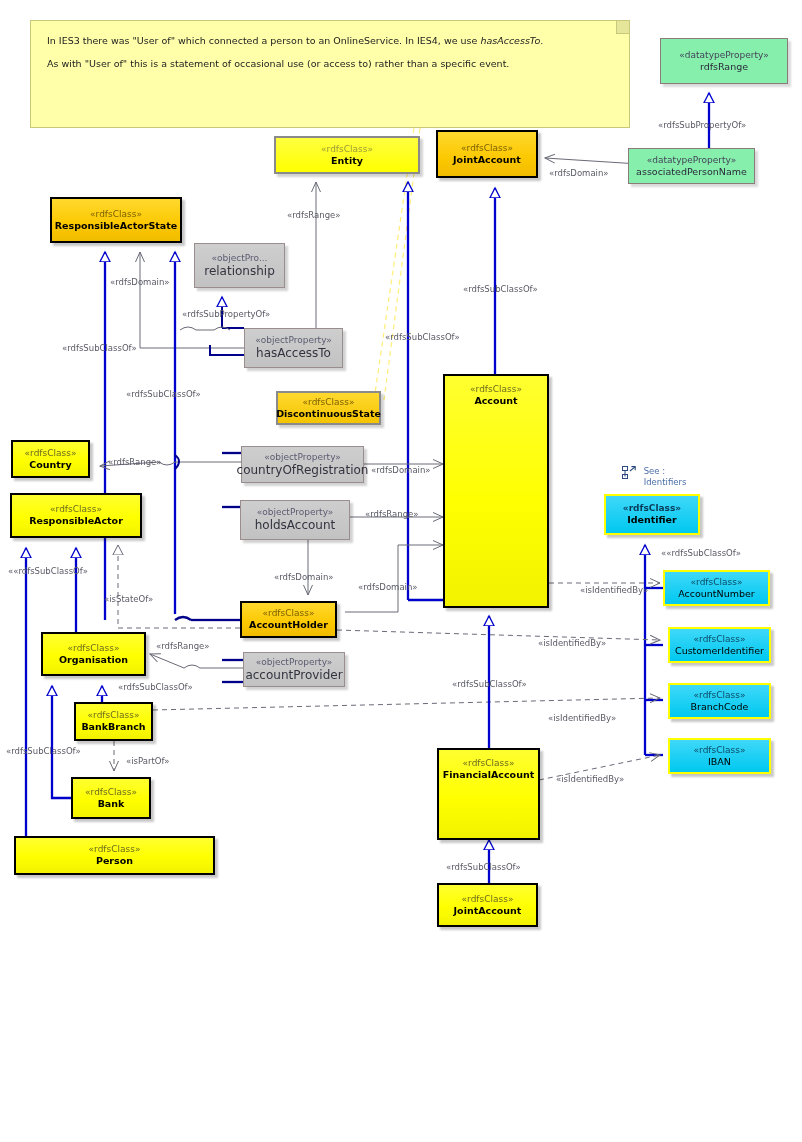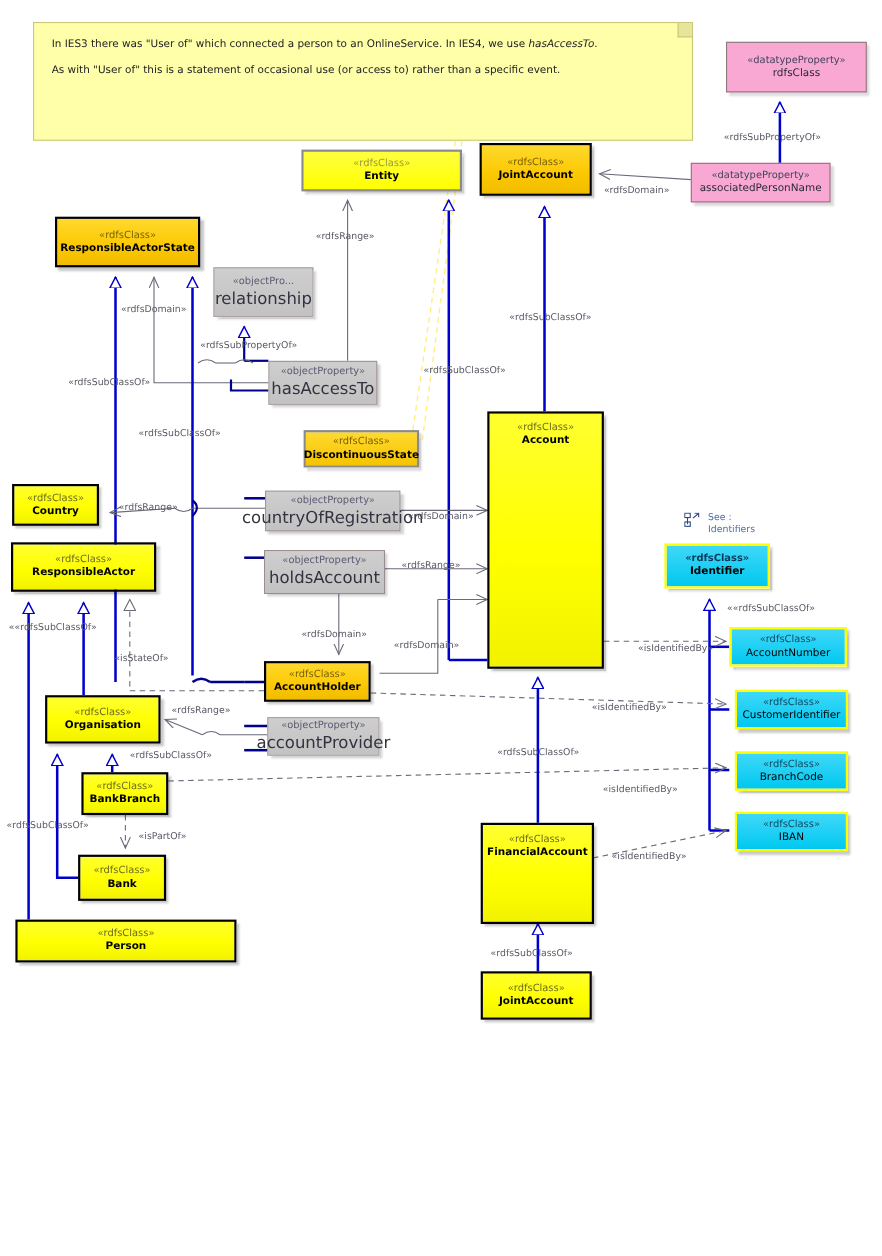--- a/index.html
+++ b/index.html
@@ -42,24 +42,24 @@
 
   
   .clssoft{background:linear-gradient(180deg,#ffff40 0%,#ffff00 100%);
        border:2px solid #8a8a8a;box-shadow:3px 3px 2px rgba(0,0,0,.18);}
   .clssoft .st{color:#9a9a3a;}
 
   
   .prop{background:linear-gradient(180deg,#cecece 0%,#c2c2c2 100%);
        border:1px solid #9a8d8d;box-shadow:3px 3px 2px rgba(0,0,0,.18);}
   .prop .st{color:#5b5b72;}
-  .prop .nm{font-weight:normal;font-size:15px;color:#333340;}
-
-  
-  .dprop{background:#f9a8d4;border:1px solid #8a7a7a;
+  .prop .nm{font-weight:normal;font-size:12px;color:#333340;}
+
+  
+  .dprop{background:#86efac;border:1px solid #8a7a7a;
        box-shadow:3px 3px 2px rgba(0,0,0,.15);}
   .dprop .st{color:#44445a;}
   .dprop .nm{font-weight:normal;font-size:9.5px;color:#2a2a3a;}
 
   
   .ident{background:linear-gradient(180deg,#3fd8f8 0%,#00c8f0 100%);
        border:2px solid #ffff00;box-shadow:3px 3px 2px rgba(0,0,0,.22);}
   .ident .st{color:#0a3a5a;font-weight:bold;}
   .ident .nm{color:#000;text-align:center;}
   .ident.sub .st{font-weight:normal;color:#0c4a66;}
@@ -194,21 +194,21 @@
   <div class="note" style="left:30px;top:20px;width:600px;height:108px;padding:14px 16px;">
     <div class="fold"></div>
     <p>
       <span>In IES3 there was "User of" which connected a person to an OnlineService. In IES4, we use </span><em>hasAccessTo</em><span>.</span>
     </p>
     <p>As with "User of" this is a statement of occasional use (or access to) rather than a specific event.</p>
   </div>
 
   <div class="bx dprop" style="left:660px;top:38px;width:128px;height:46px;">
     <span class="st">«datatypeProperty»</span>
-    <span class="nm">rdfsClass</span>
+    <span class="nm">rdfsRange</span>
   </div>
 
   <div class="bx dprop" style="left:628px;top:148px;width:127px;height:36px;">
     <span class="st">«datatypeProperty»</span>
     <span class="nm">associatedPersonName</span>
   </div>
 
   <div class="bx clssoft" style="left:274px;top:136px;width:146px;height:38px;">
     <span class="st">«rdfsClass»</span>
     <span class="nm">Entity</span>

